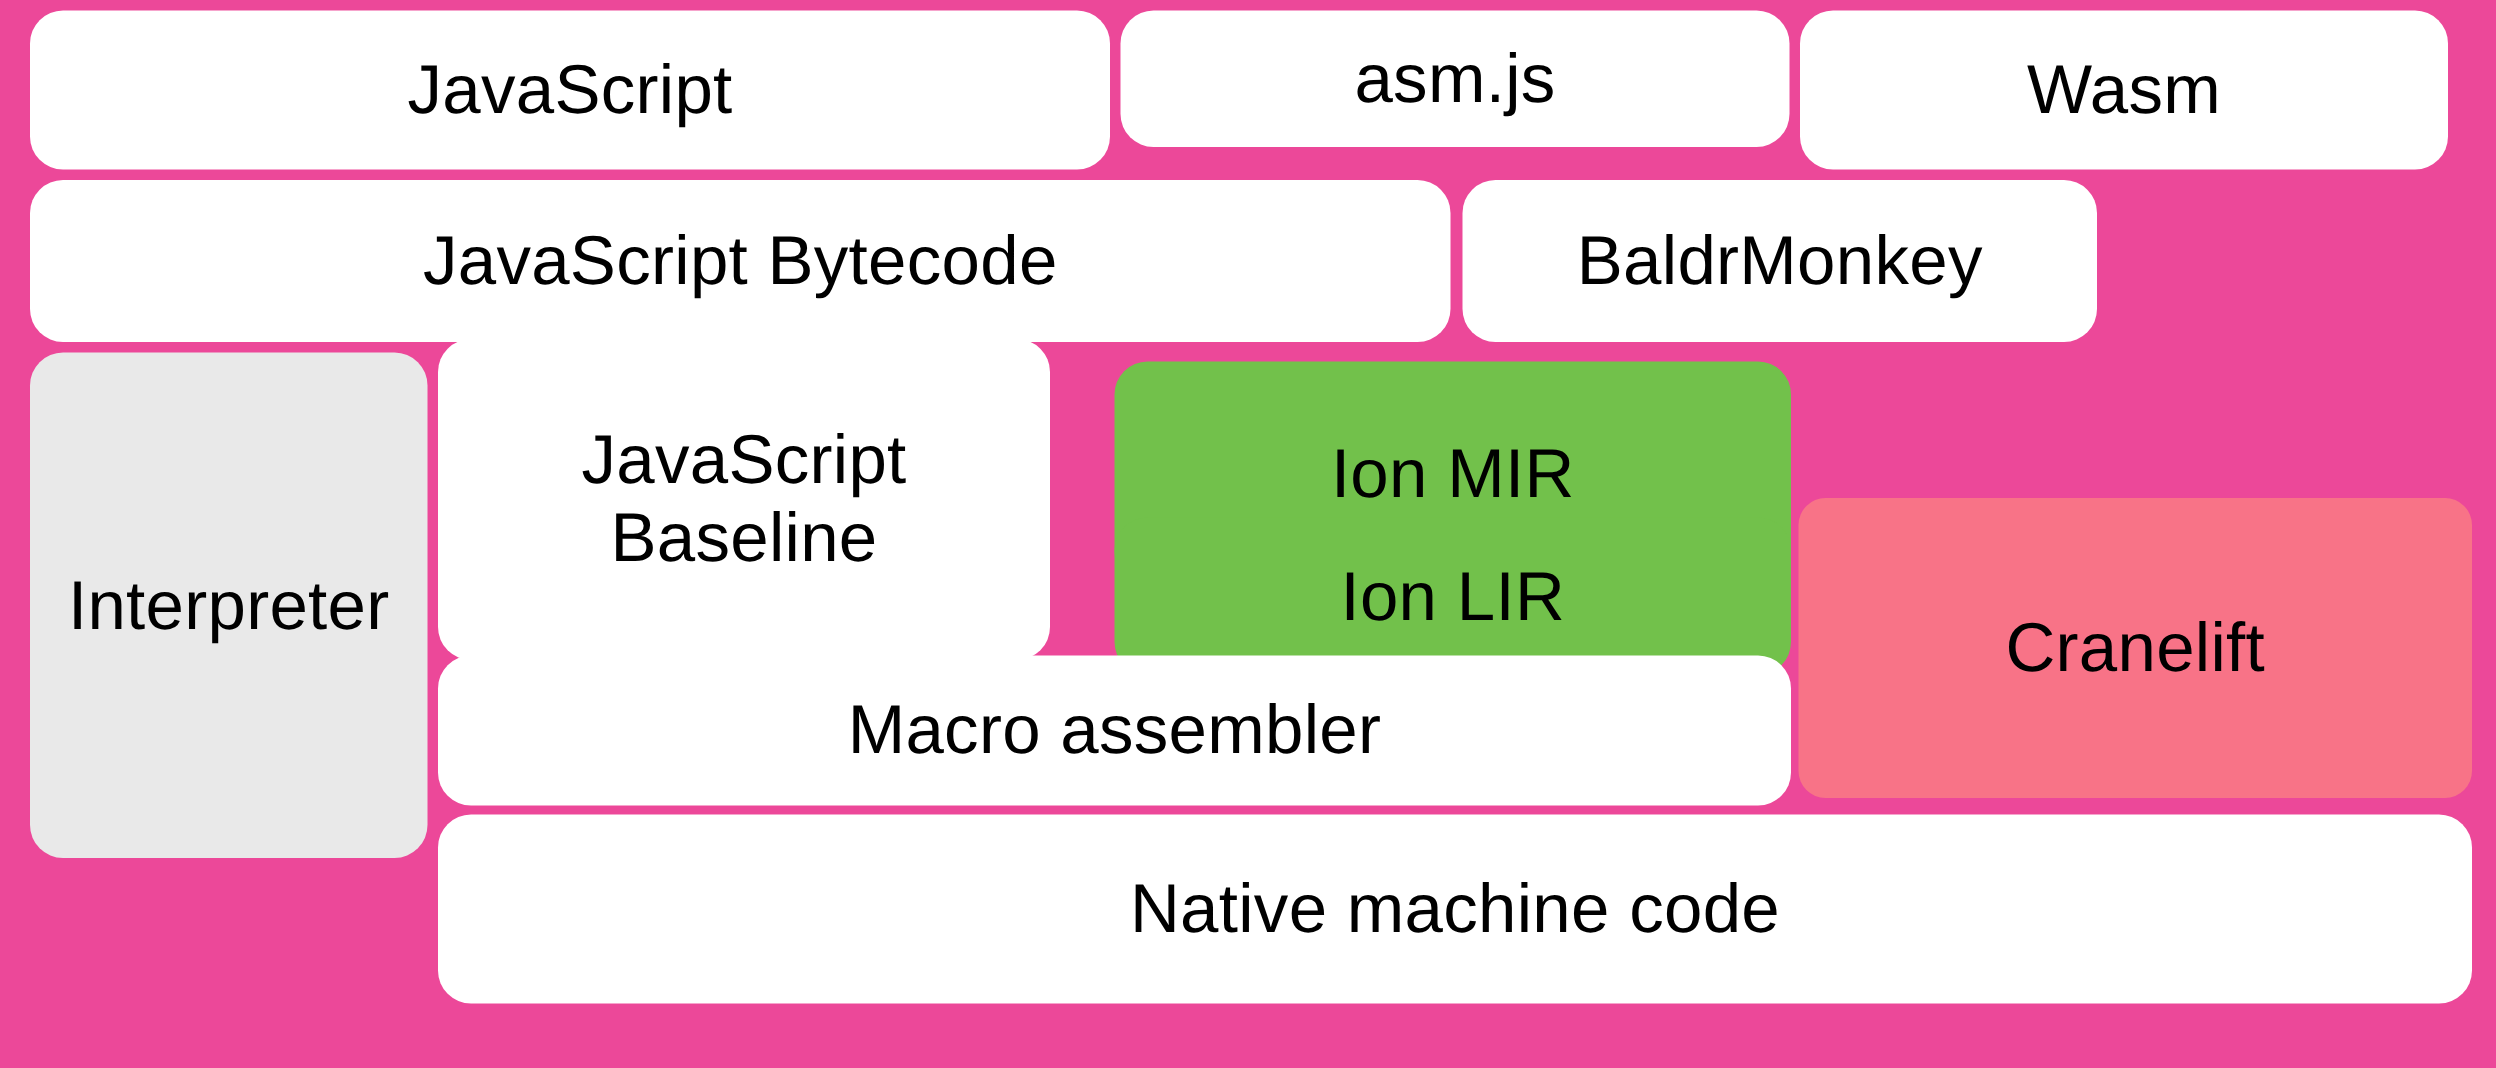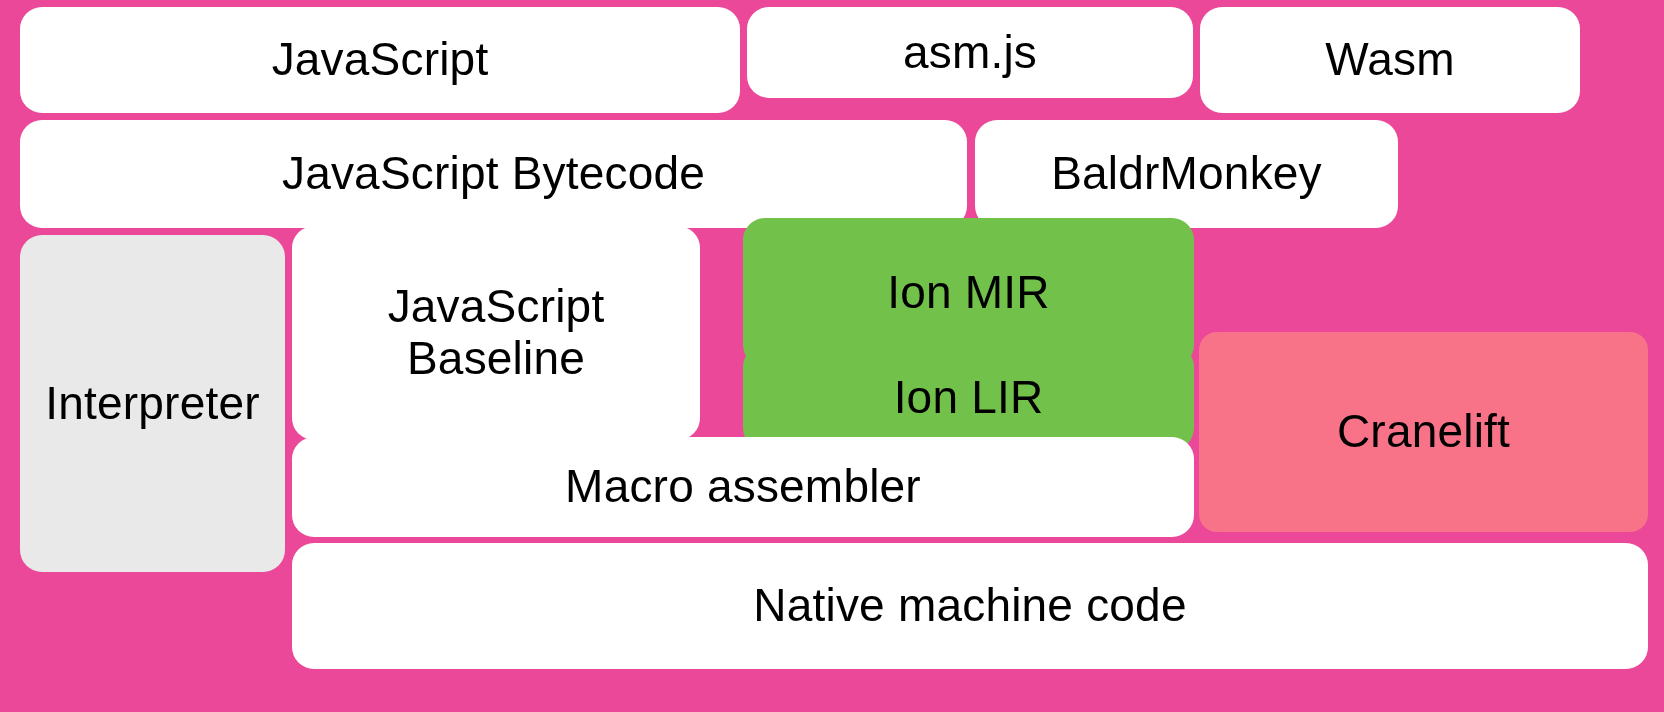--- a/index.html
+++ b/index.html
@@ -36,30 +36,30 @@
     -webkit-font-smoothing: antialiased;
   }
   .fill-white  { background: #ffffff; }
   .fill-gray   { background: #e9e9e9; }
   .fill-green  { background: #72c14b; }
   .fill-pink   { background: #f87387; border-radius: 18px; }
 
   
   .n-javascript        { left: 20px;   top: 7px;   width: 720px; height: 106px; }
   .n-asmjs             { left: 747px;  top: 7px;   width: 446px; height: 91px; }
-  .n-wasm              { left: 1200px; top: 7px;   width: 380px; height: 106px; }
+  .n-wasm              { left: 1200px; top: 7px;   width: 432px; height: 106px; }
 
   
   .n-js-bytecode       { left: 20px;   top: 120px; width: 947px; height: 108px; }
   .n-baldrmonkey       { left: 975px;  top: 120px; width: 423px; height: 108px; }
 
   
   .n-interpreter       { left: 20px;   top: 235px; width: 265px; height: 337px; }
   .n-js-baseline       { left: 292px;  top: 226px; width: 408px; height: 214px; }
-  .n-ion-mir           { left: 743px;  top: 218px; width: 451px; height: 149px; text-align: right; }
+  .n-ion-mir           { left: 743px;  top: 241px; width: 451px; height: 149px; text-align: right; }
   .n-ion-lir           { left: 743px;  top: 345px; width: 451px; height: 105px; }
   .n-cranelift         { left: 1199px; top: 332px; width: 449px; height: 200px; }
   .n-macro-assembler   { left: 292px;  top: 437px; width: 902px; height: 100px; }
 
   
   .n-native-code       { left: 292px;  top: 543px; width: 1356px; height: 126px; text-align: center; }
 </style>
 </head>
 <body>
 

